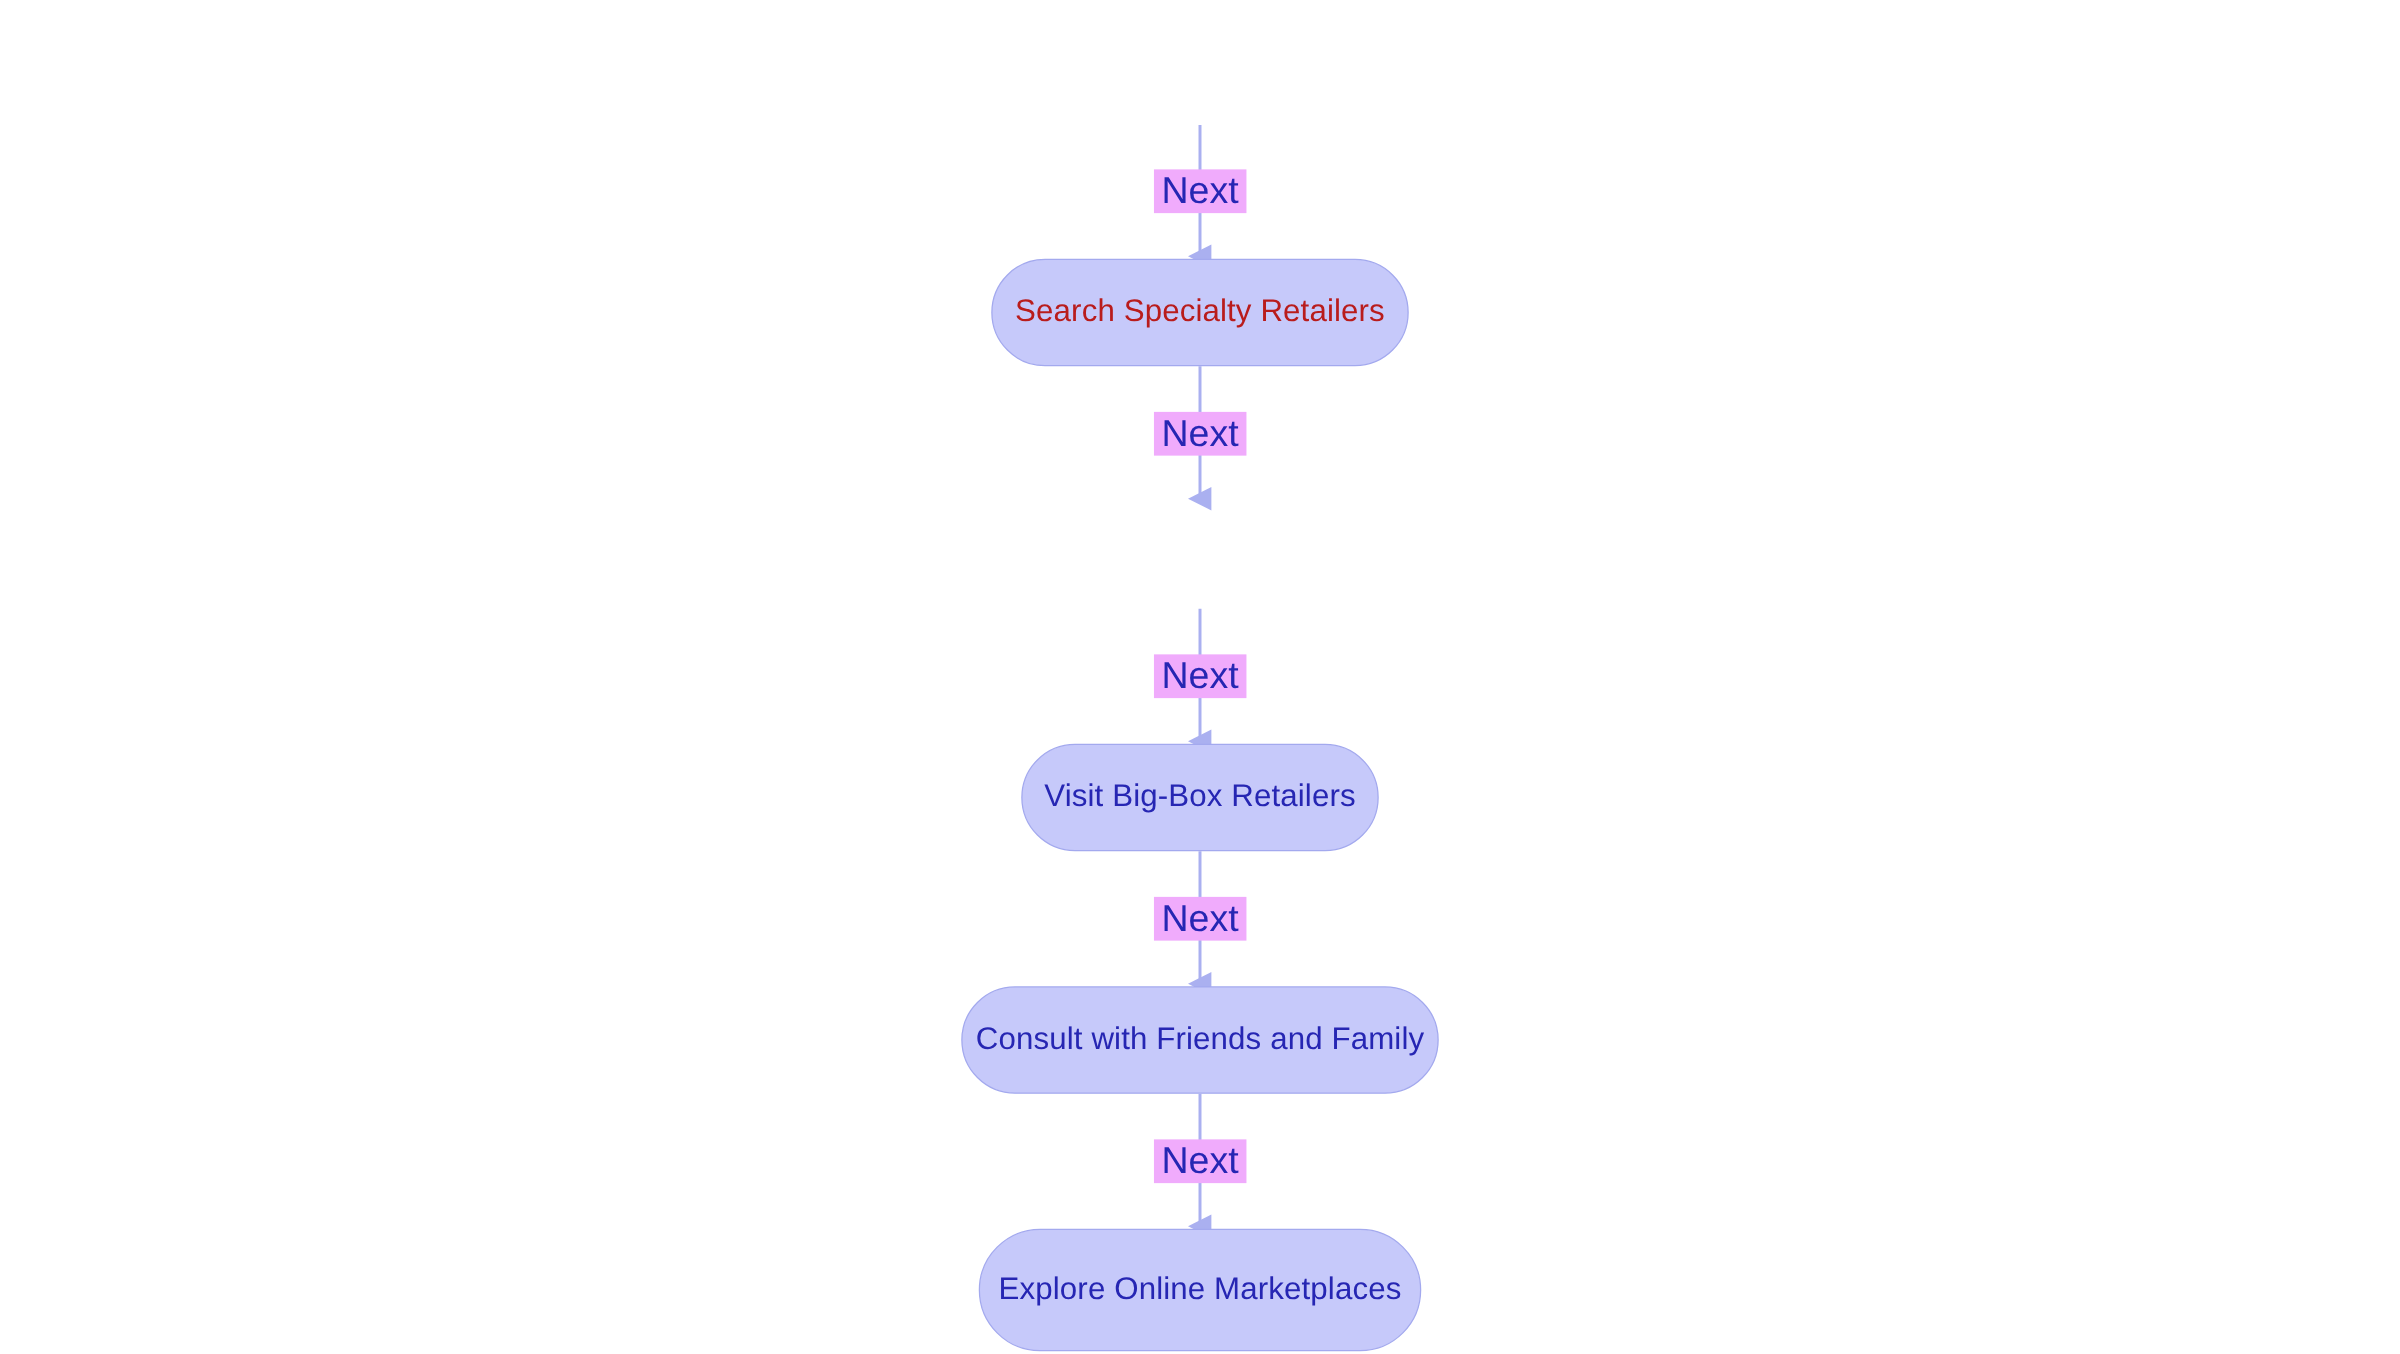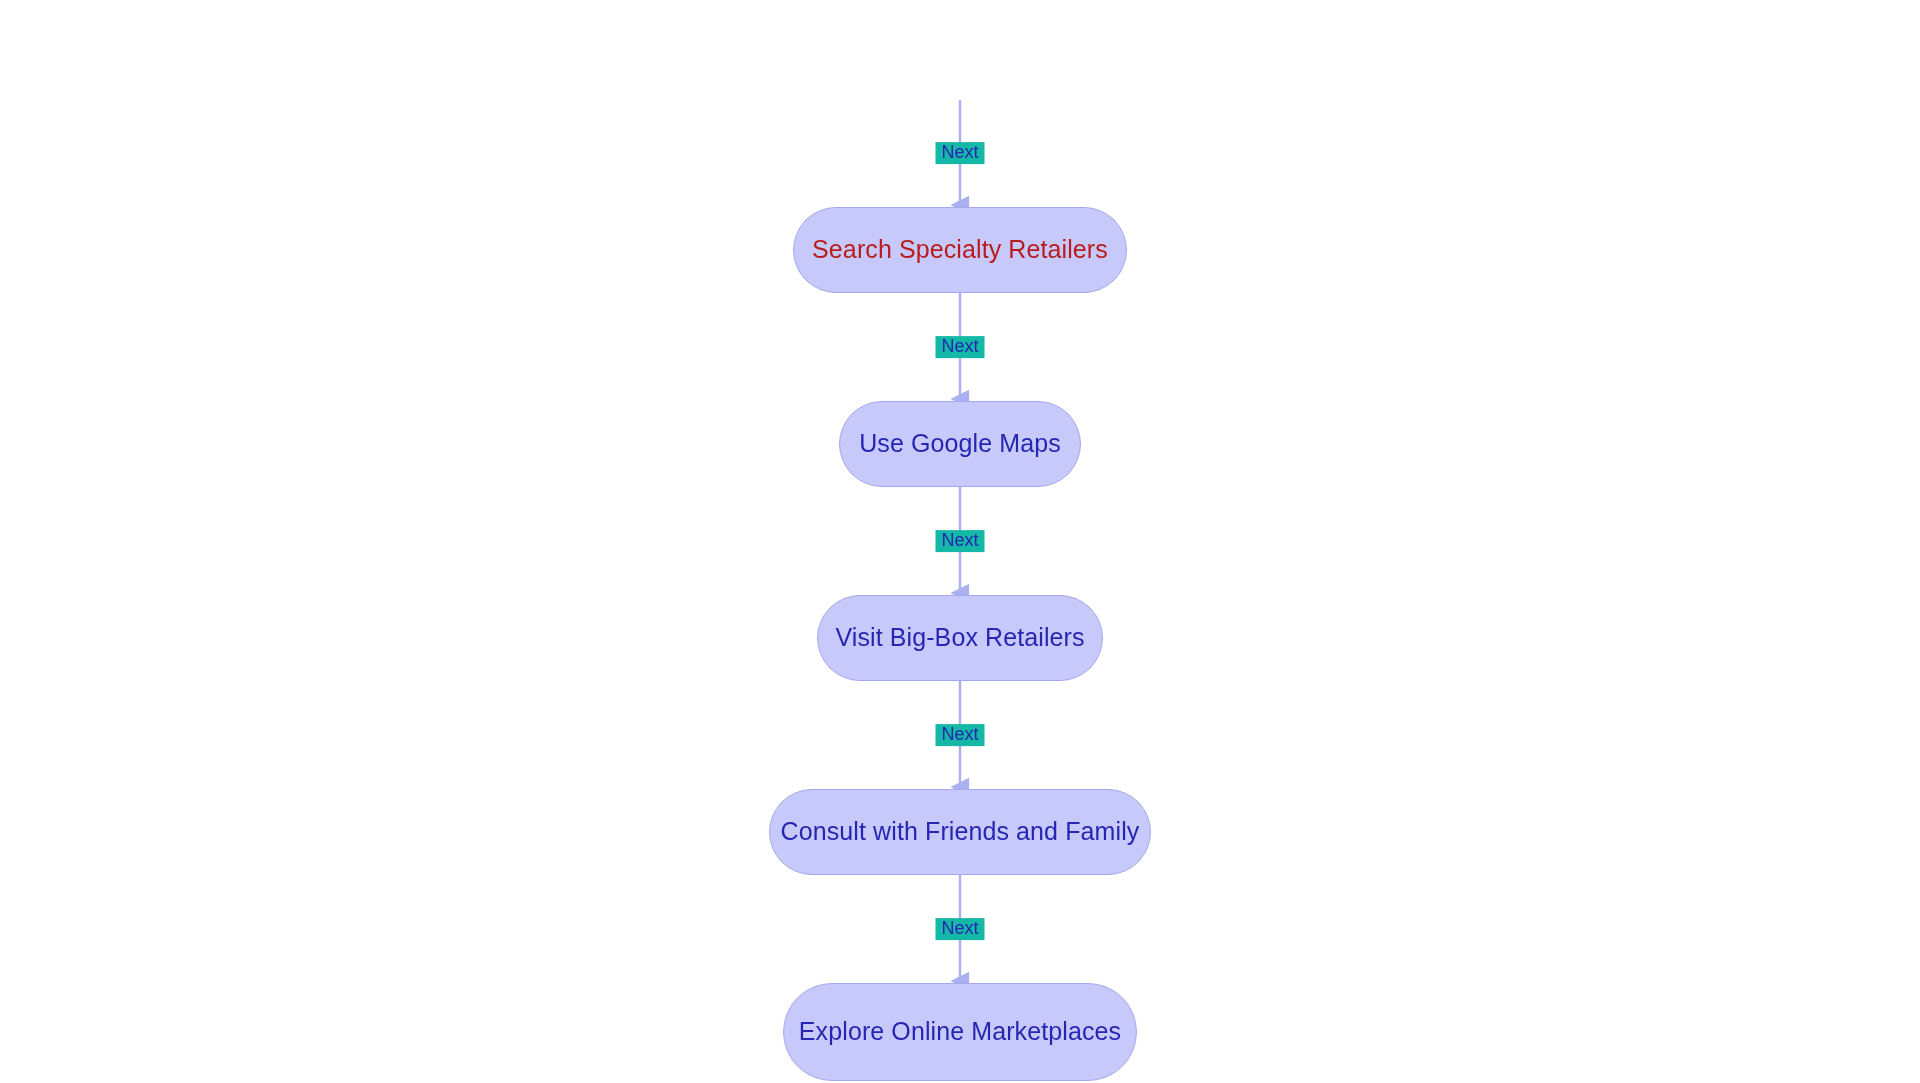--- a/index.html
+++ b/index.html
@@ -56,23 +56,23 @@
     font-size: 25px;
     line-height: 1.1;
     color: #2626b3;
     white-space: nowrap;
     letter-spacing: 0.1px;
   }
 
   .edge-label {
     position: absolute;
     transform: translate(-50%, -50%);
-    background: #14b8a6;
+    background: #f0abfc;
     font-family: "Liberation Sans", sans-serif;
-    font-size: 18px;
+    font-size: 30px;
     line-height: 1.1;
     color: #2626b3;
     padding: 1px 6px;
     white-space: nowrap;
   }
 </style>
 </head>
 <body>
 
 <div id="flow-root">
@@ -89,23 +89,20 @@
         <line x1="960" y1="487" x2="960" y2="593" stroke="#aab0f0" stroke-width="2.4" marker-end="url(#arrowhead)"></line>
         <line x1="960" y1="681" x2="960" y2="787" stroke="#aab0f0" stroke-width="2.4" marker-end="url(#arrowhead)"></line>
         <line x1="960" y1="875" x2="960" y2="981" stroke="#aab0f0" stroke-width="2.4" marker-end="url(#arrowhead)"></line>
       </g>
   </svg>
 
   <div class="layer" id="node-layer">
       <div class="node" style="left: 793px; top: 207px; width: 334px; height: 86px; background: rgb(198, 201, 250); border-color: rgb(163, 169, 238);">
         <span class="node-label" style="color: #b91c1c;">Search Specialty Retailers</span>
       </div>
-      <div class="node" style="left: 839px; top: 401px; width: 242px; height: 86px; background: rgb(198, 201, 250); border-color: rgb(163, 169, 238);">
-        <span class="node-label" style="color: rgb(38, 38, 179);">Use Google Maps</span>
-      </div>
       <div class="node" style="left: 817px; top: 595px; width: 286px; height: 86px; background: rgb(198, 201, 250); border-color: rgb(163, 169, 238);">
         <span class="node-label" style="color: rgb(38, 38, 179);">Visit Big-Box Retailers</span>
       </div>
       <div class="node" style="left: 769px; top: 789px; width: 382px; height: 86px; background: rgb(198, 201, 250); border-color: rgb(163, 169, 238);">
         <span class="node-label" style="color: rgb(38, 38, 179);">Consult with Friends and Family</span>
       </div>
       <div class="node" style="left: 783px; top: 983px; width: 354px; height: 98px; background: rgb(198, 201, 250); border-color: rgb(163, 169, 238);">
         <span class="node-label" style="color: rgb(38, 38, 179);">Explore Online Marketplaces</span>
       </div>
     </div>

